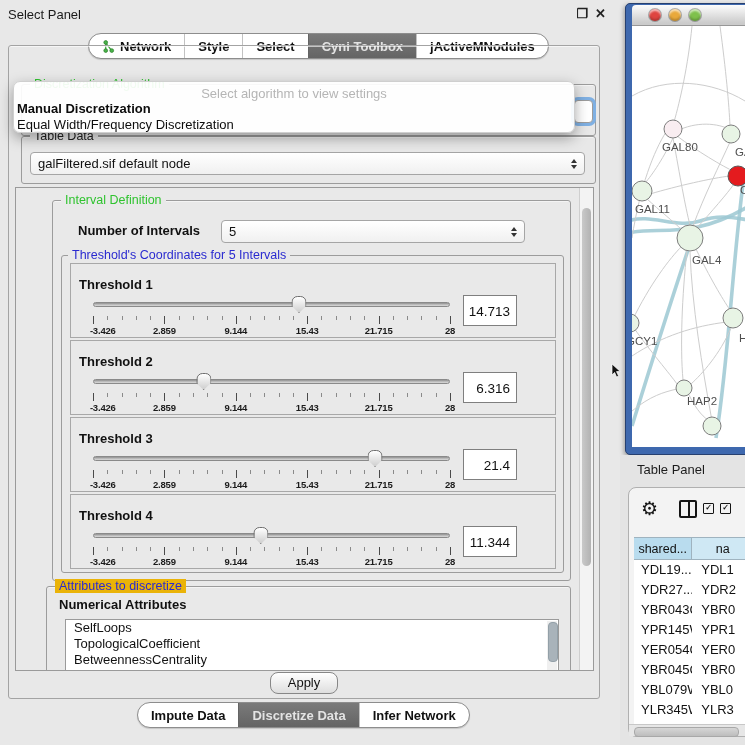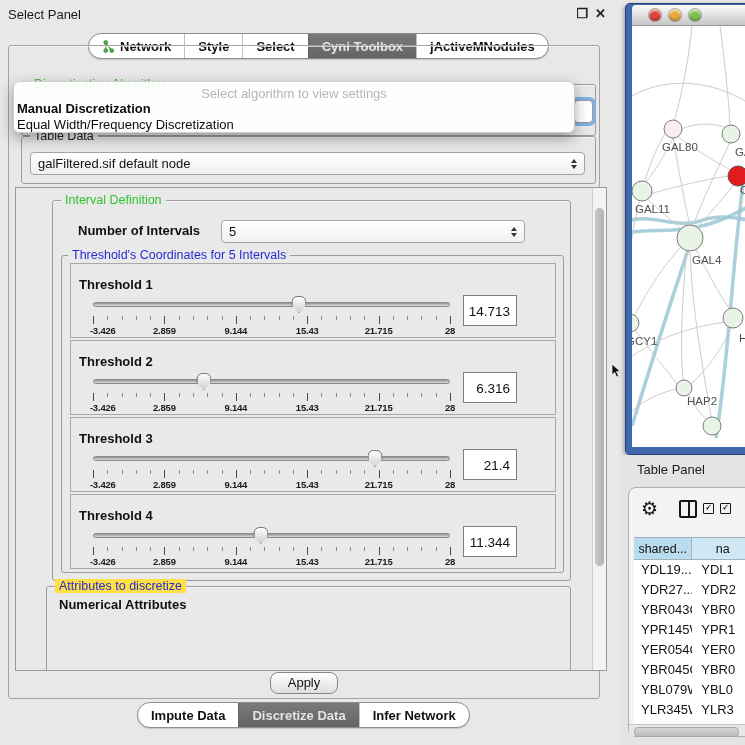--- a/index.html
+++ b/index.html
@@ -54,21 +54,21 @@
   
   #algo-popup{left:13px;top:81px;width:562px;height:52px;z-index:40;
       background:rgba(255,255,255,0.93);border:1px solid #cfcfcf;border-radius:7px;
       box-shadow:0 5px 14px rgba(0,0,0,.35);padding-top:4px;box-sizing:border-box;}
   #algo-popup .prompt{text-align:center;font-size:13px;color:#b5b5b5;height:15px;line-height:15px;}
   #algo-popup .opt{font-size:13px;height:16px;line-height:16px;padding-left:3px;color:#0c0c0c;}
   #algo-popup .opt.bold{font-weight:bold;}
 
   
   #scrollpane{left:6px;top:141px;width:577px;height:482px;border:1px solid #9a9a9a;
-              background:#e9e9e9;overflow:hidden;padding-left:13px;}
+              background:#e9e9e9;overflow:hidden;}
   #vscroll{position:absolute;right:0;top:0;width:13px;height:100%;
            background:#f3f3f3;border-left:1px solid #cfcfcf;}
   #vscroll .thumb{position:absolute;left:1.5px;top:20px;width:9px;height:358px;
            background:linear-gradient(90deg,#c9c9c9,#b2b2b2);border-radius:5px;}
 
   #interval-group{left:36px;top:12px;width:517px;height:379px;}
   #noi-label{position:absolute;left:25px;top:22px;font-size:13px;font-weight:bold;}
   #noi-combo{left:168px;top:19px;width:288px;}
 
   #threshold-group{position:absolute;left:8px;top:54px;width:501px;height:316px;
@@ -396,22 +396,30 @@
                     <span class="slbl" style="left: 100%;">28</span>
                   </div>
                 </div>
                 <div class="vbox">11.344</div>
               </div>
             </div>
         </div>
       </div>
 
       <div id="attr-group" class="group">
-        <div class="gtitle blue" style="background:#fde047;">Attributes to discretize</div>
+        <div class="gtitle blue" style="background:#eab308;">Attributes to discretize</div>
         <div id="attr-sub">Numerical Attributes</div>
+        <div id="attr-list">
+          <div class="lscroll">
+              <div class="lthumb"></div>
+            </div>
+        <div class="item">SelfLoops</div>
+            <div class="item">TopologicalCoefficient</div>
+            <div class="item">BetweennessCentrality</div>
+          </div>
       </div>
 
       <div id="vscroll">
         <div class="thumb"></div>
       </div>
     </div>
 
     <div id="apply-row">
       <span id="apply-btn">Apply</span>
     </div>

